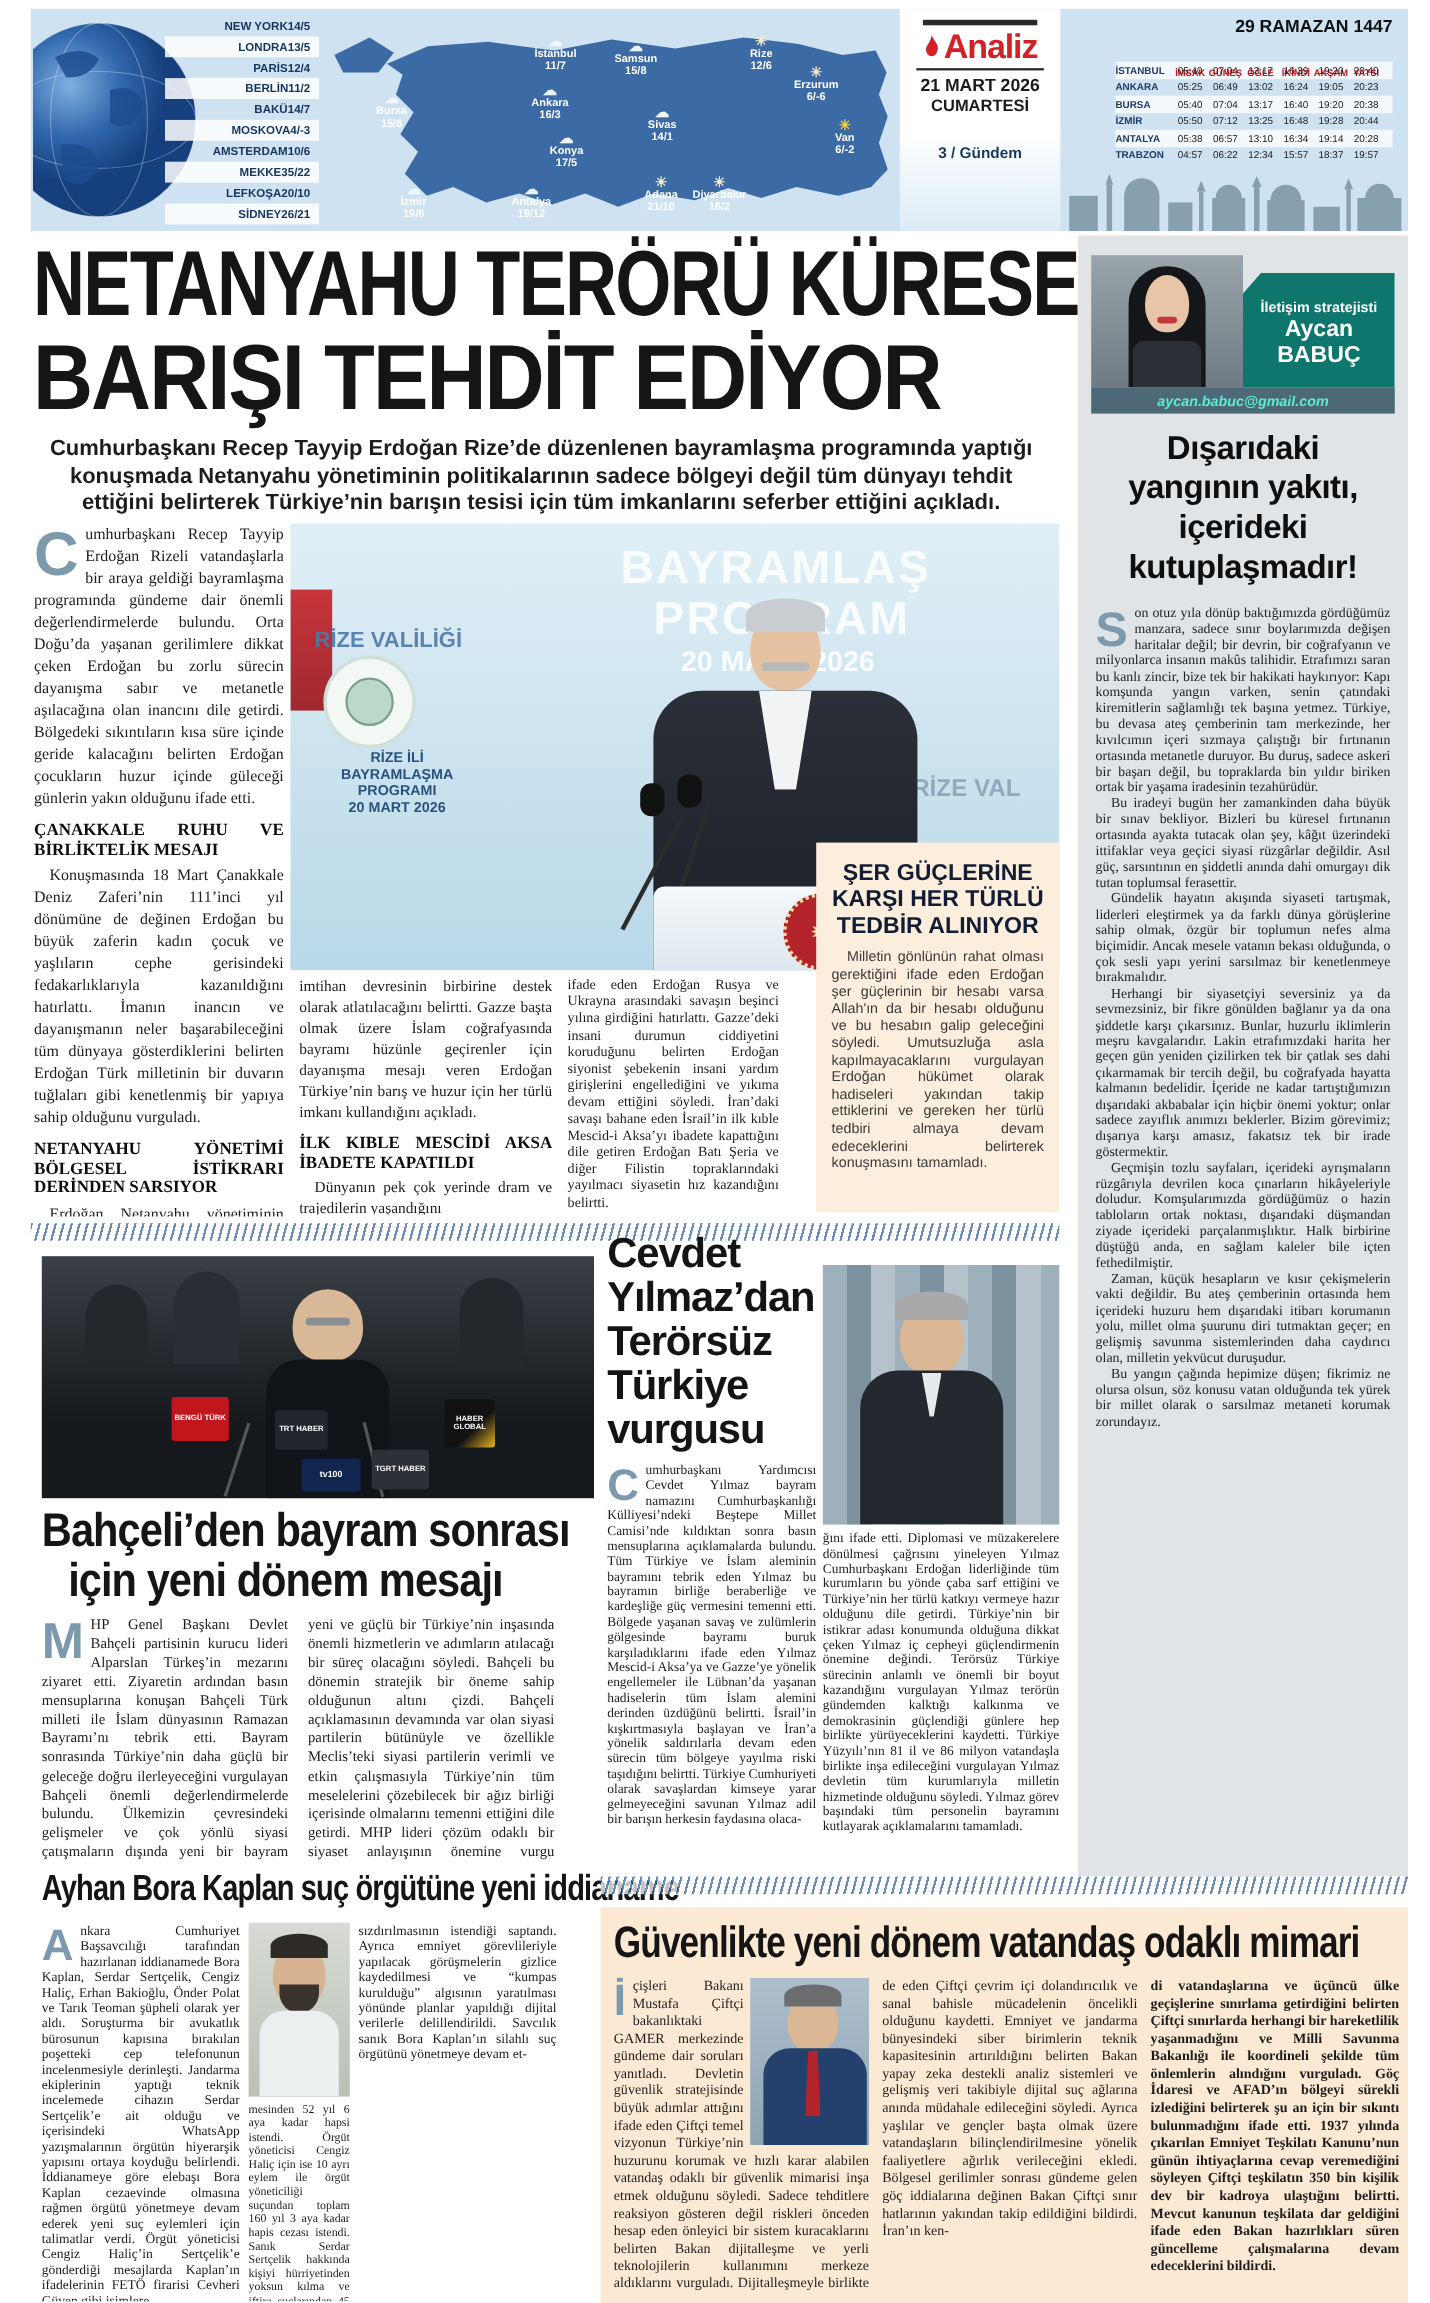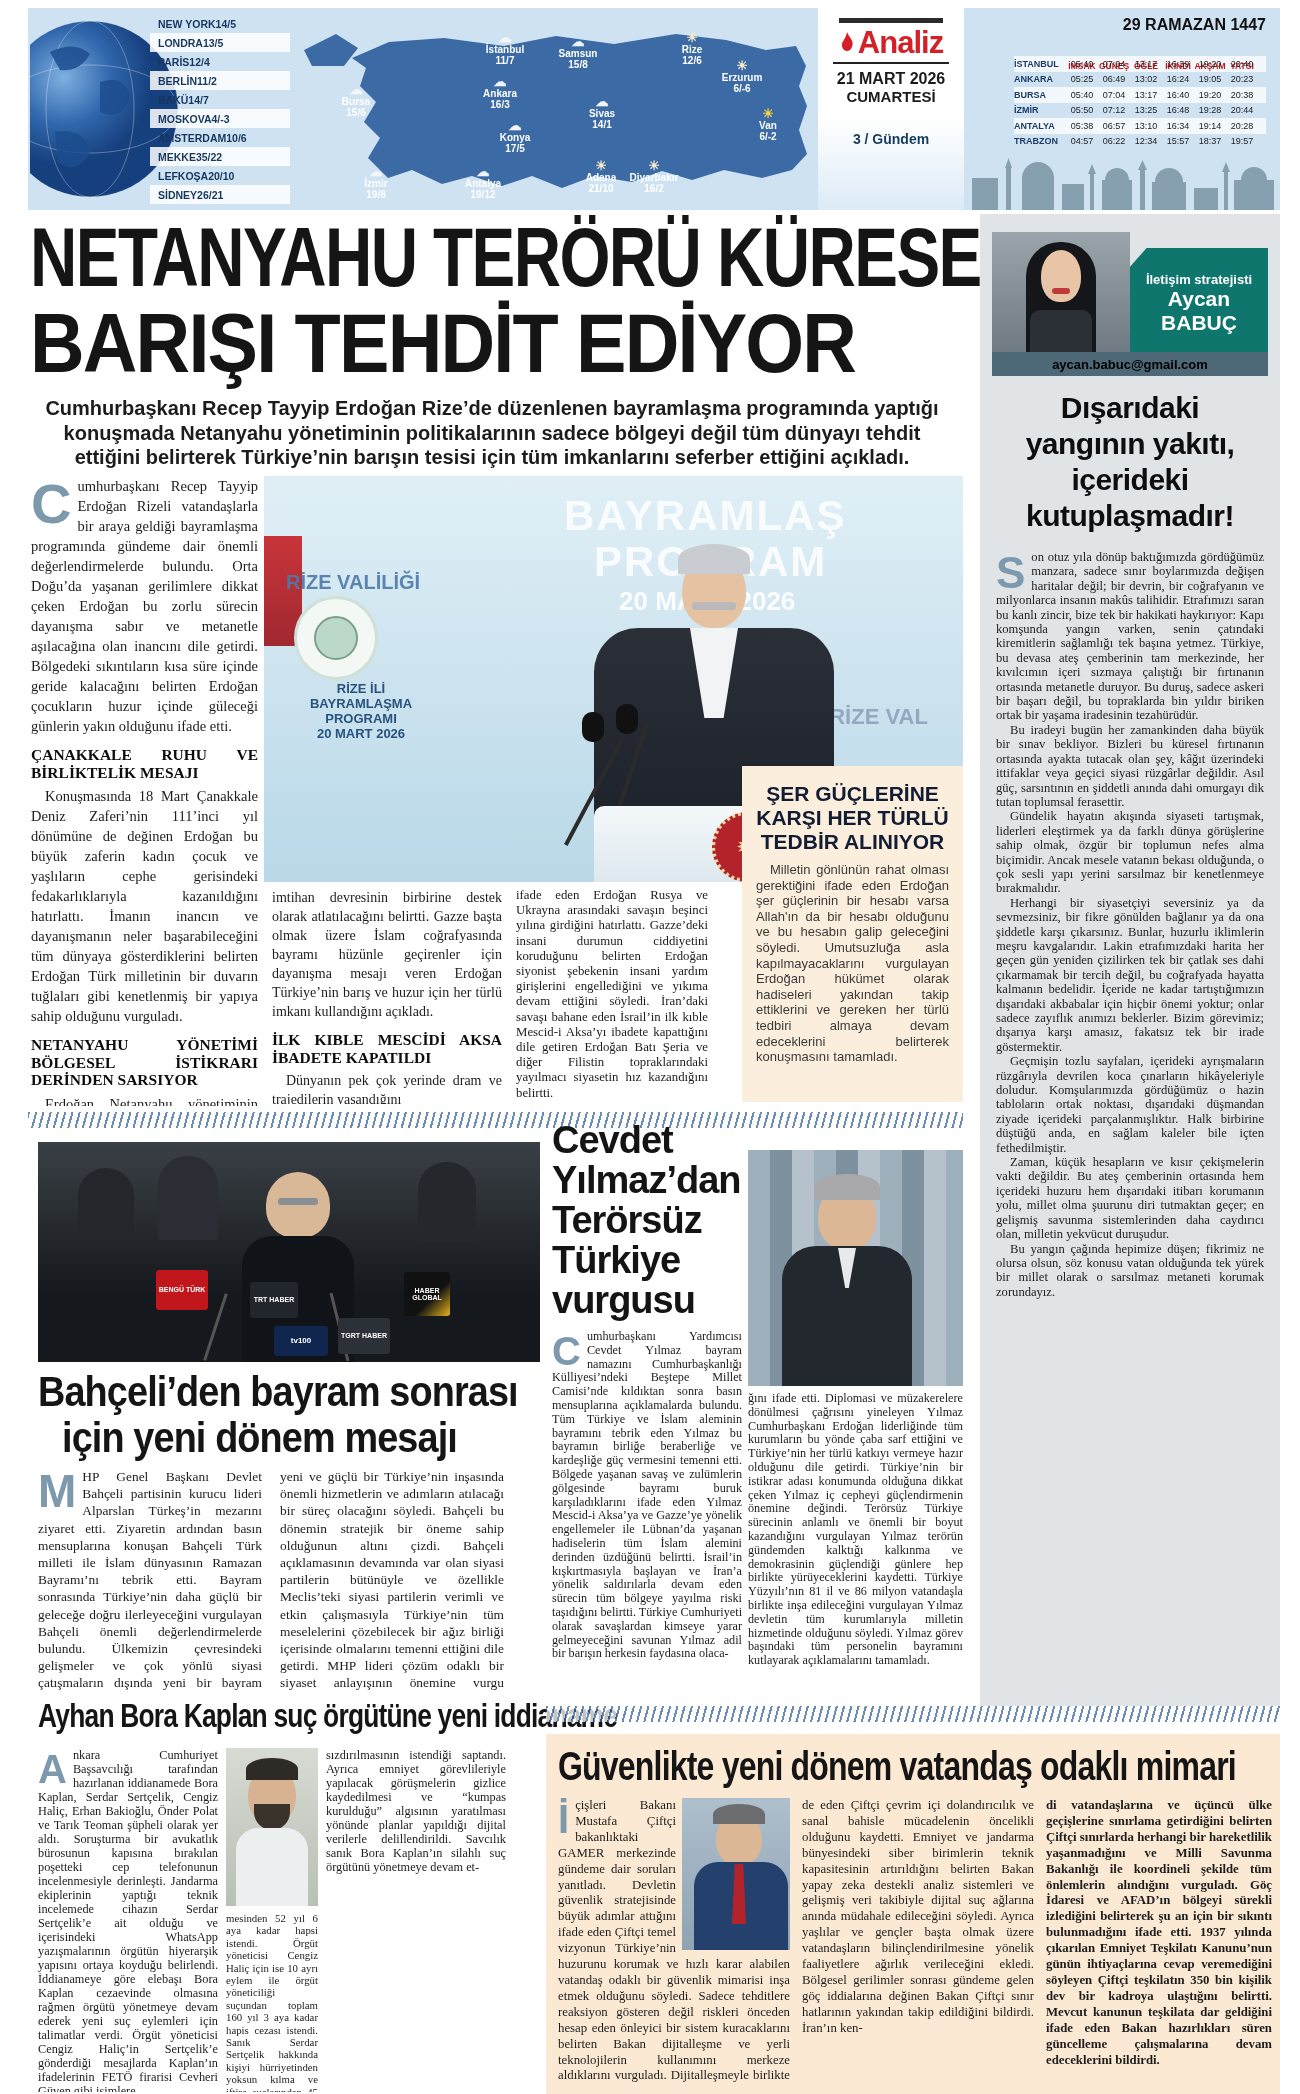--- a/index.html
+++ b/index.html
@@ -4,21 +4,21 @@
 <style>
   html,body{margin:0;padding:0;background:#888;}
   #page{position:relative;width:1300px;height:2094px;background:#fff;overflow:hidden;
         font-family:"Liberation Sans",sans-serif;color:#111;}
   .abs{position:absolute;}
   .ser{font-family:"Liberation Serif",serif;}
   .just{text-align:justify;}
   .ovh{overflow:hidden;}
   
   .hdr-bg{background:#cfe2f2;}
-  .wrow{display:flex;justify-content:flex-start;align-items:center;height:19px;
+  .wrow{display:flex;justify-content:flex-end;align-items:center;height:19px;
         padding:0 8px;font-size:10.5px;font-weight:bold;color:#14365f;}
   .wrow.alt{background:rgba(255,255,255,.85);}
   .mapcity{position:absolute;text-align:center;color:#fff;font-weight:bold;font-size:10px;line-height:11px;transform:translateX(-50%);}
   .mapcity .ic{display:block;font-size:13px;line-height:12px;}
   .ic-cloud{color:#f4f7fa;} .ic-rain{color:#eaf2fa;} .ic-sun{color:#f7cf4e;} .ic-suncloud{color:#f7e9c8;}
   .ptime{display:flex;align-items:center;height:15.5px;font-size:9px;}
   .ptime.alt{background:rgba(255,255,255,.75);}
   .ptime .c0{width:52px;font-weight:bold;color:#1c3c66;}
   .ptime .t{width:32px;text-align:center;color:#1b1b1b;}
   .phead{display:flex;align-items:center;height:16px;font-size:8.5px;font-weight:bold;color:#c2151b;}
@@ -297,21 +297,21 @@
       <div style="position:absolute;left:34px;top:10px;width:70px;height:120px;border-radius:34px 34px 0 0;background:#15161a;"></div>
       <div style="position:absolute;left:49px;top:18px;width:40px;height:52px;border-radius:50% 50% 45% 45%;background:#e8c5a6;"></div>
       <div style="position:absolute;left:60px;top:56px;width:18px;height:6px;border-radius:4px;background:#c03a3a;"></div>
       <div style="position:absolute;left:38px;top:78px;width:62px;height:44px;background:#2b2f36;border-radius:10px 10px 0 0;"></div>
     </div>
     <div class="abs" style="left:150px;top:34px;width:138px;height:104px;background:#0f766e;clip-path:polygon(0 18%,12% 0,100% 0,100% 100%,0 100%);text-align:center;color:#fff;">
       <div style="margin-top:24px;font-size:13px;font-weight:bold;">İletişim stratejisti</div>
       <div style="font-size:21px;font-weight:900;line-height:24px;">Aycan</div>
       <div style="font-size:21px;font-weight:900;line-height:24px;">BABUÇ</div>
     </div>
-    <div class="abs" style="left:12px;top:138px;width:276px;height:24px;background:#4d6977;color:#000000;display:flex;align-items:center;justify-content:center;">
+    <div class="abs" style="left:12px;top:138px;width:276px;height:24px;background:#4d6977;color:#5eead4;display:flex;align-items:center;justify-content:center;font-style:italic;">
       <span style="font-size:13px;font-weight:bold;">aycan.babuc@gmail.com</span>
     </div>
     <div class="abs" style="left:8px;top:176px;width:284px;text-align:center;font-weight:900;color:#0e0e0e;font-size:30px;line-height:36px;letter-spacing:-.5px;">
       <div>Dışarıdaki</div>
       <div>yangının yakıtı,</div>
       <div>içerideki</div>
       <div>kutuplaşmadır!</div>
     </div>
     <div class="abs ser just ovh" style="left:16px;top:336px;width:268px;height:1140px;font-size:12.6px;line-height:14.4px;color:#222;">
       <p><span class="dropcap" style="font-size:44px;font-family:'Liberation Sans',sans-serif;">S</span><span>on otuz yıla dönüp baktığımızda gördüğümüz manzara, sadece sınır boylarımızda değişen haritalar değil; bir devrin, bir coğrafyanın ve milyonlarca insanın makûs talihidir. Etrafımızı saran bu kanlı zincir, bize tek bir hakikati haykırıyor: Kapı komşunda yangın varken, senin çatındaki kiremitlerin sağlamlığı tek başına yetmez. Türkiye, bu devasa ateş çemberinin tam merkezinde, her kıvılcımın içeri sızmaya çalıştığı bir fırtınanın ortasında metanetle duruyor. Bu duruş, sadece askeri bir başarı değil, bu topraklarda bin yıldır biriken ortak bir yaşama iradesinin tezahürüdür.</span></p>

